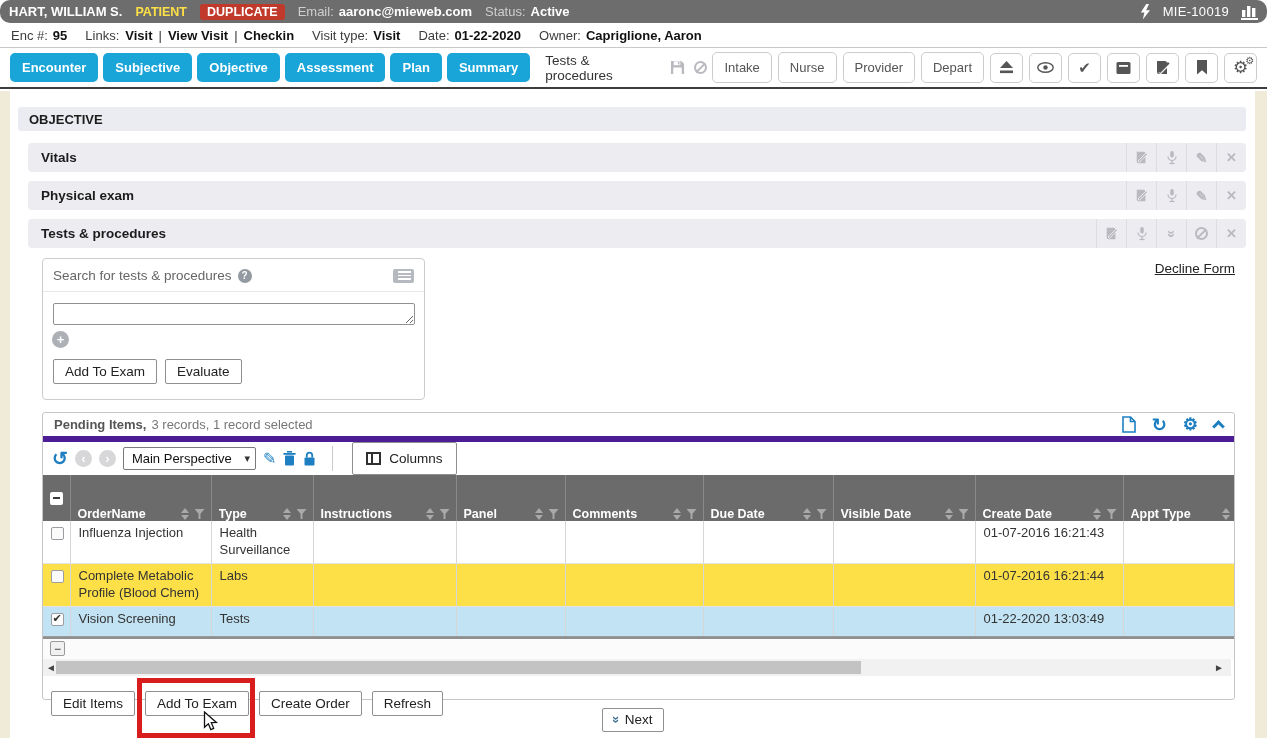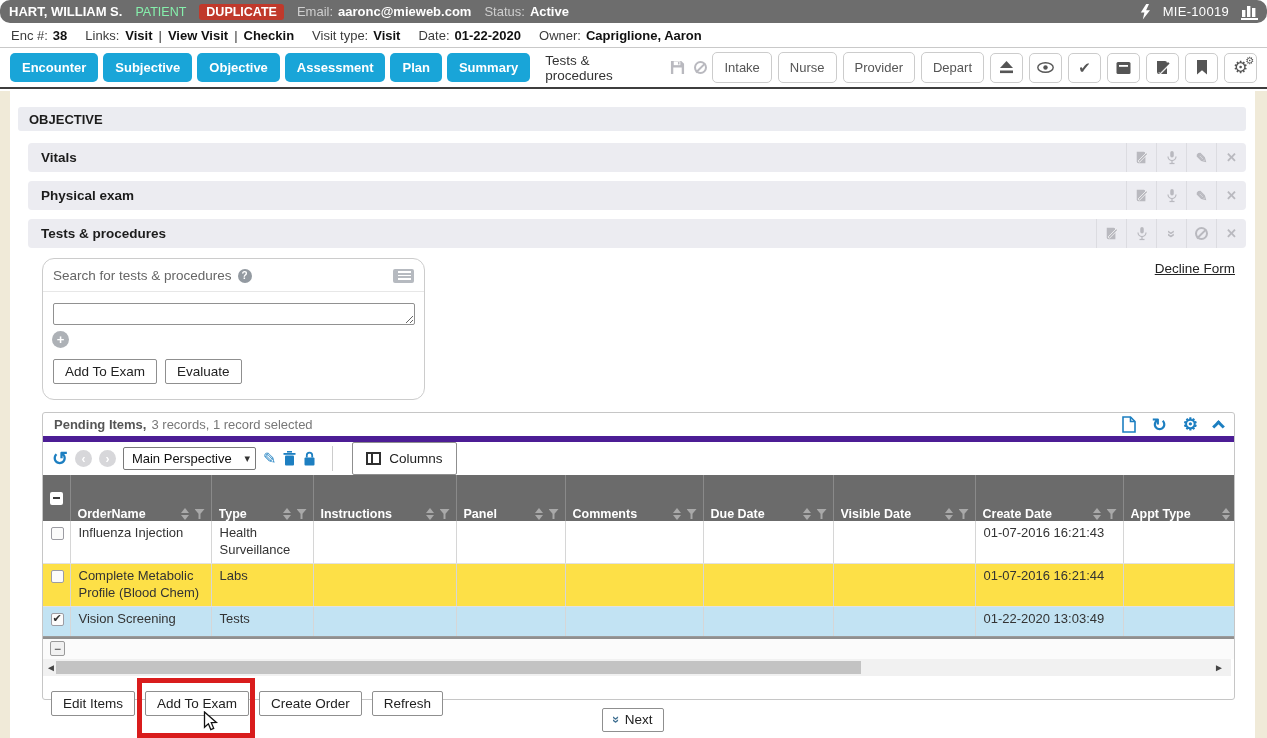--- a/index.html
+++ b/index.html
@@ -2,21 +2,21 @@
 <html><head>
 <meta charset="utf-8">
 <style>
   * { margin:0; padding:0; box-sizing:border-box; }
   html,body { width:1267px; height:738px; }
   body { font-family:"Liberation Sans", sans-serif; font-size:13px; color:#222; background:#fff; position:relative; overflow:hidden; }
 
   
   .topbar { height:23px; background:#6d6d6d; display:flex; align-items:center; padding:0 9px; gap:13px; color:#fff;border-radius:10px; }
   .topbar .pname { font-weight:bold; font-size:13px; }
-  .topbar .plabel { font-weight:normal; font-size:12.5px; color:#86efac; }
+  .topbar .plabel { font-weight:bold; font-size:12.5px; color:#fde047; }
   .dup { background:#c0392b; color:#fff; font-weight:bold; font-size:12.5px; padding:1px 7px; border-radius:3px; cursor:pointer; }
   .kv { display:flex; gap:5px; align-items:center; }
   .kv .k { color:#cfcfcf; }
   .kv .v { font-weight:bold; color:#fff; }
   .topbar .right { margin-left:auto; display:flex; align-items:center; gap:12px; }
   .sysid { font-size:13px; letter-spacing:.3px; }
   .chart-ic { border-bottom:2px solid #fff; padding-bottom:1px; display:flex; }
 
   
   .encbar { height:25px; background:#fff; border-bottom:1px solid #c9c9c9; display:flex; align-items:center; gap:18px; padding:0 11px; font-size:13px; color:#3c3c3c; }
@@ -43,21 +43,21 @@
 
   .bar-objective { margin:0 9px 12px 8px; height:24px; background:#ebecf1; border-radius:3px; display:flex; align-items:center; padding:0 11px; font-weight:bold; font-size:13px; color:#1c1c1c; }
   .secbar { margin:0 9px 9px 18px; height:29px; background:#ececf1; border-radius:4px; display:flex; align-items:center; padding-left:13px; font-weight:bold; font-size:13.5px; color:#1c1c1c; cursor:pointer; }
   .secbar .spacer { flex:1; }
   .icell { width:30px; height:29px; display:flex; align-items:center; justify-content:center; border-left:1px solid #dcdce1; color:#b9b9bf; cursor:pointer; }
   .icell .glyph { font-size:14px; line-height:1; }
   .xmark { font-size:13px; font-weight:bold; }
   .dblchev { display:inline-block; transform:rotate(90deg); font-weight:bold; font-size:14px; }
 
   
-  .search-panel { position:absolute; left:32px; top:167px; width:383px; height:142px; border:1px solid #ccc; border-radius:12px; background:#fff; }
+  .search-panel { position:absolute; left:32px; top:167px; width:383px; height:142px; border:1px solid #ccc; border-radius:4px; background:#fff; }
   .sp-head { display:flex; align-items:center; gap:6px; padding:9px 10px 8px; border-bottom:1px solid #e7e7e7; color:#666; font-size:13.5px; }
   .qcirc { width:14px; height:14px; border-radius:50%; background:#939aa1; color:#fff; font-size:10px; font-weight:bold; display:flex; align-items:center; justify-content:center; cursor:pointer; }
   .list-ic { margin-left:auto; width:21px; height:14px; background:#b6bac0; border-radius:2px; display:flex; flex-direction:column; justify-content:center; gap:2px; padding:0 3px 0 5px; cursor:pointer; }
   .list-ic i { display:block; height:1.5px; background:#fff; }
   .sp-input { margin:11px 0 0 10px; width:362px; height:22px; border:1px solid #919191; border-radius:2px; resize:both; font-family:inherit; font-size:13px; padding:2px 4px; }
   .pluscirc { width:17px; height:17px; border-radius:50%; background:#adb1b6; color:#fff; font-weight:bold; font-size:13px; display:flex; align-items:center; justify-content:center; margin:3px 0 0 9px; cursor:pointer; }
   .sp-btns { margin:11px 0 0 10px; display:flex; gap:8px; }
   .btn { border:1px solid #8f8f8f; background:#fff; border-radius:2px; padding:4px 11px; font-size:13.5px; color:#222; cursor:pointer; font-family:inherit; }
 
   .decline { position:absolute; top:170px; right:20px; font-size:13.5px; color:#222; text-decoration:underline; cursor:pointer; }
@@ -147,21 +147,21 @@
           <rect x="6" y="2" width="3.4" height="11" fill="#fff"></rect>
           <rect x="11" y="4" width="3.4" height="9" fill="#fff"></rect>
         </svg>
     </span>
   </span>
 </header>
 
 <div class="encbar">
   <span class="kv">
       <span>Enc #:</span>
-      <span class="v">38</span>
+      <span class="v">95</span>
     </span>
   <span class="enclinks">
     <span>Links:</span>
     <span class="lnk">Visit</span>
     <span class="pipe">|</span>
     <span class="lnk">View Visit</span>
     <span class="pipe">|</span>
     <span class="lnk">Checkin</span>
   </span>
   <span class="kv">

